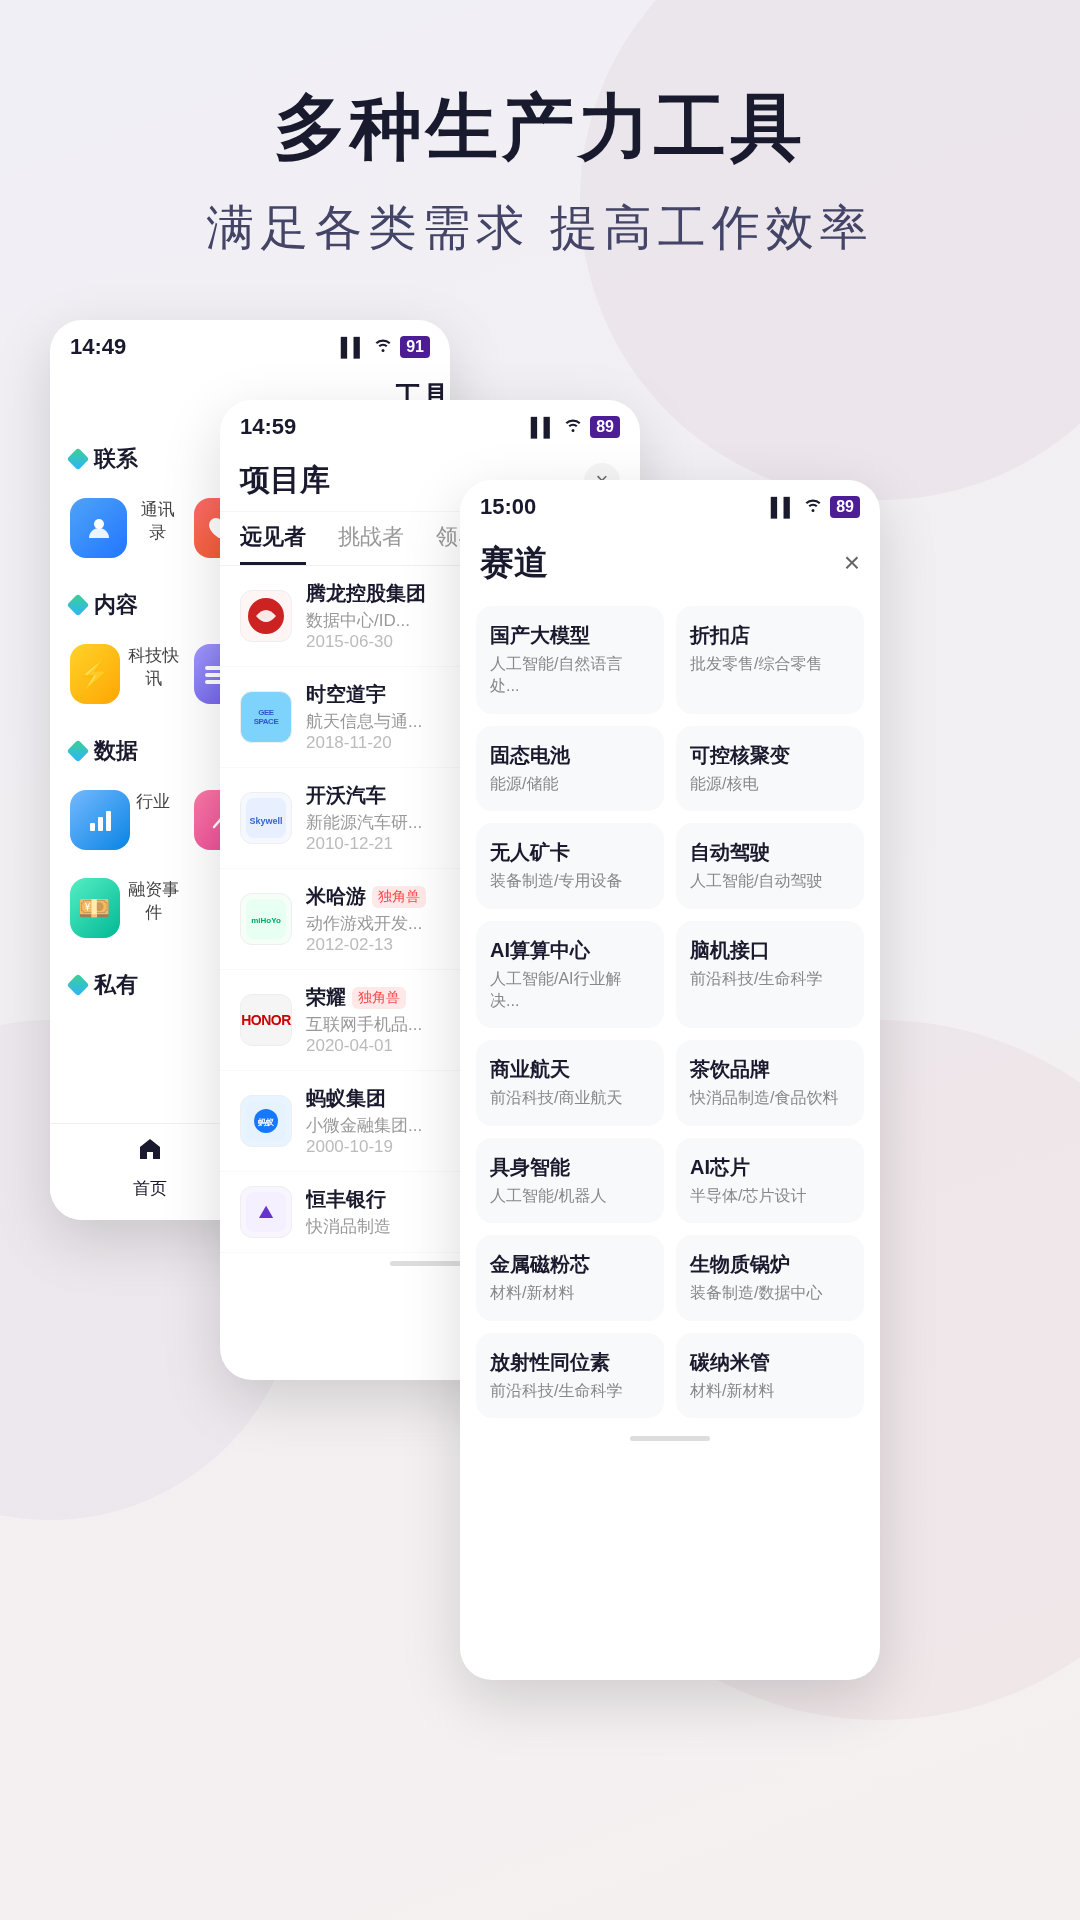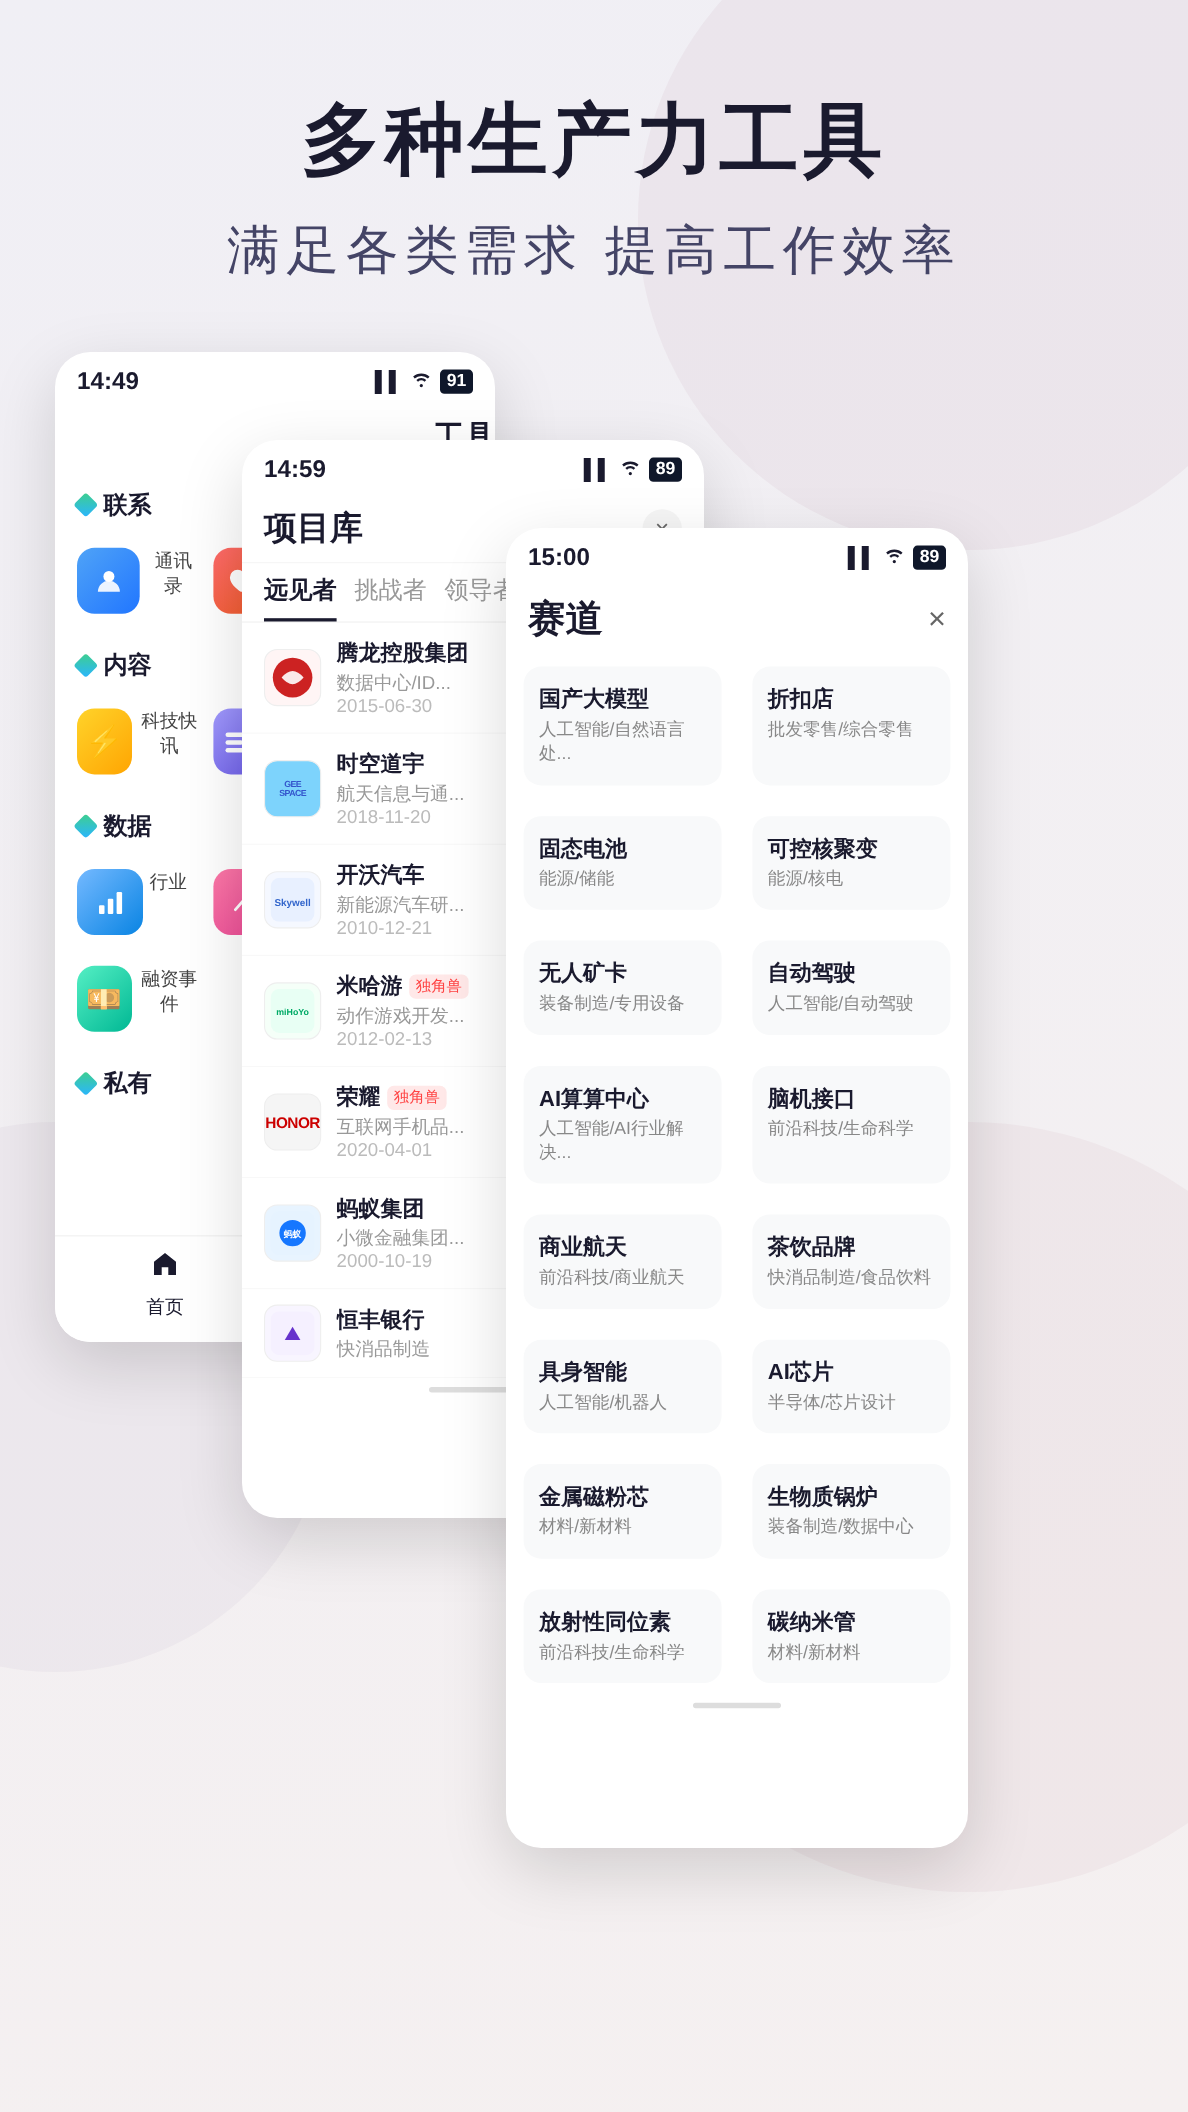--- a/index.html
+++ b/index.html
@@ -117,21 +117,21 @@
       font-weight: 600;
       color: #1a1a2e;
     }
     .status-icons {
       display: flex;
       align-items: center;
       gap: 6px;
       font-size: 18px;
     }
     .battery-badge {
-      background: #0f172a;
+      background: #4c1d95;
       color: white;
       border-radius: 4px;
       padding: 2px 6px;
       font-size: 16px;
       font-weight: 600;
     }
 
     
     .screen-tools .page-title {
       text-align: right;
@@ -236,21 +236,21 @@
       display: flex;
       align-items: center;
       justify-content: center;
       font-size: 22px;
       color: #666;
     }
     .tab-bar {
       display: flex;
       padding: 10px 20px 0;
       border-bottom: 1px solid #f0f0f0;
-      gap: 16px;
+      gap: 32px;
     }
     .tab-item {
       font-size: 22px;
       padding-bottom: 10px;
       color: #999;
       cursor: pointer;
     }
     .tab-item.active {
       color: #1a1a2e;
       font-weight: 600;
@@ -330,21 +330,21 @@
       color: #1a1a2e;
     }
     .close-x {
       font-size: 28px;
       color: #666;
       cursor: pointer;
     }
     .track-grid {
       display: grid;
       grid-template-columns: 1fr 1fr;
-      gap: 28px;
+      gap: 12px;
       padding: 10px 16px;
     }
     .track-card {
       background: #f8f9fa;
       border-radius: 16px;
       padding: 16px 14px;
     }
     .track-card-title {
       font-size: 20px;
       font-weight: 700;

